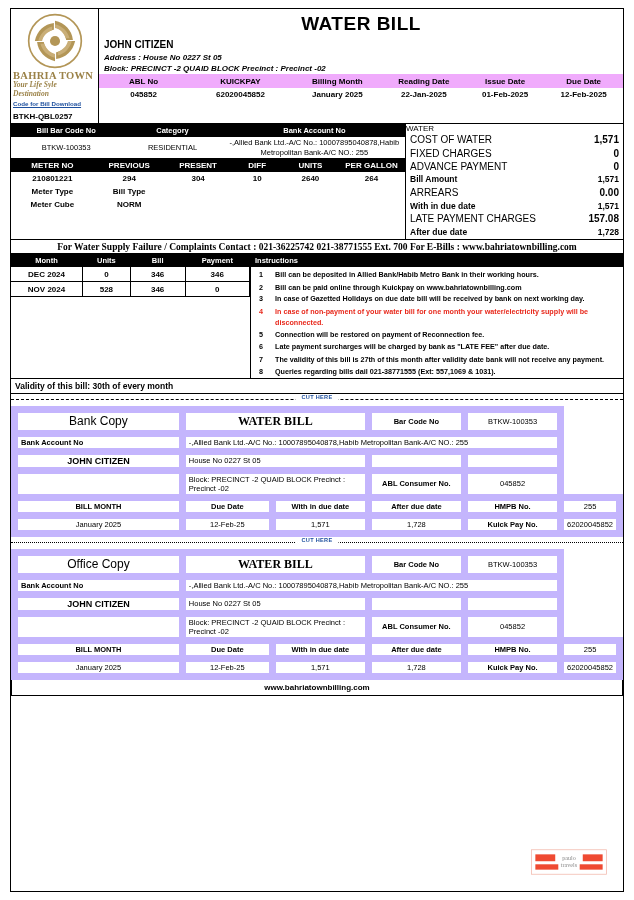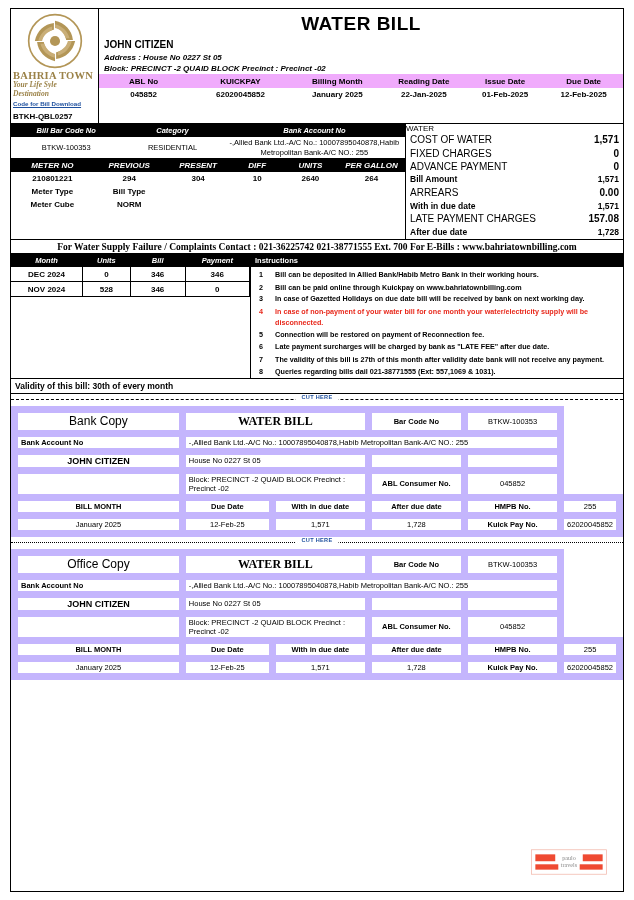--- a/index.html
+++ b/index.html
@@ -9,21 +9,21 @@
     font-family:"Liberation Sans", sans-serif;
     color:#000; font-size:8px;
     -webkit-font-smoothing:antialiased;
   }
   .page { position:relative; width:634px; height:900px; padding:8px 10px; }
   .sheet { border:1.5px solid #000; width:614px; height:884px; position:relative; }
 
   table { border-collapse:collapse; width:100%; }
   td, th { padding:0; vertical-align:middle; }
 
-  .bk { background:#000; color:#fff; font-weight:bold;font-style:italic; }
+  .bk { background:#000; color:#fff; font-weight:bold; }
   .gy { background:#f0abfc; color:#000; font-weight:bold; }
   .ctr { text-align:center; }
   .lft { text-align:left; }
   .rgt { text-align:right; }
   .b { font-weight:bold; }
 
   
   .hdr { display:flex; border-bottom:1.5px solid #000; }
   .logobox { width:88px; flex:0 0 88px; border-right:1.5px solid #000;
              padding:4px 2px 2px; }
@@ -418,20 +418,21 @@
     <tr>
       <td class="ctr">January 2025</td>
       <td class="ctr">12-Feb-25</td>
       <td class="ctr">1,571</td>
       <td class="ctr">1,728</td>
       <td class="ctr b">Kuick Pay No.</td>
       <td class="ctr">62020045852</td>
     </tr>
   </tbody>
       </table>
+  <div class="www">www.bahriatownbilling.com</div>
 
   <svg class="footmark" viewBox="0 0 100 34">
     <rect x="1" y="1" width="98" height="32" fill="none" stroke="#f2b8ac" stroke-width="1"></rect>
     <rect x="6" y="7" width="26" height="9" fill="#ef4a32"></rect>
     <rect x="68" y="7" width="26" height="9" fill="#ef4a32"></rect>
     <rect x="6" y="20" width="30" height="7" fill="#ef4a32"></rect>
     <rect x="64" y="20" width="30" height="7" fill="#ef4a32"></rect>
     <text x="50" y="14" font-size="8" fill="#8c8c8c" text-anchor="middle" font-family="Liberation Serif, serif">paulo</text>
     <text x="50" y="23" font-size="8" fill="#8c8c8c" text-anchor="middle" font-family="Liberation Serif, serif">travels</text>
   </svg>

